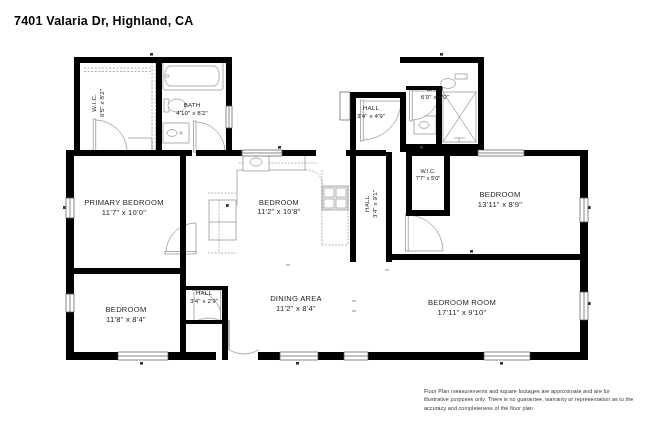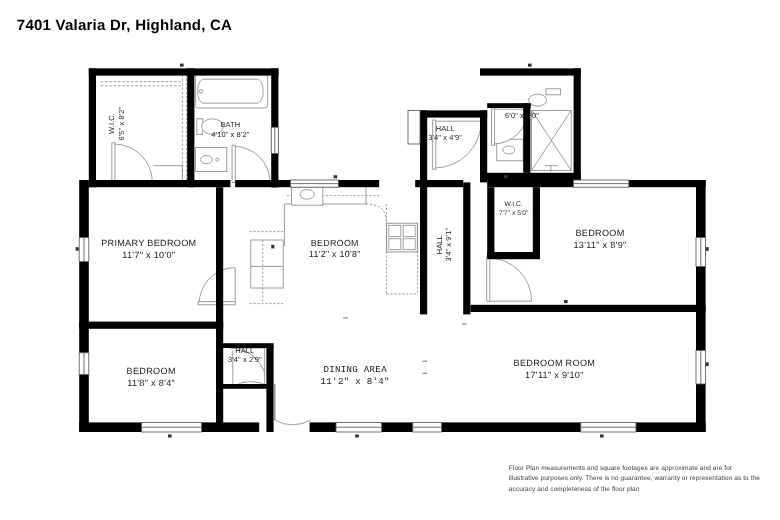--- a/index.html
+++ b/index.html
@@ -298,21 +298,21 @@
   <div class="rlabel sm" style="left:172px;top:289px;width:64px;">
     <span class="nm">HALL</span>
     <span class="dm">3'4" x 2'9"</span>
   </div>
 
   <div class="rlabel big" style="left:80px;top:305px;width:92px;">
     <span class="nm">BEDROOM</span>
     <span class="dm">11'8" x 8'4"</span>
   </div>
 
-  <div class="rlabel big" style="left:248px;top:305px;width:96px;font-family:Liberation Mono, monospace;">
+  <div class="rlabel big" style="left:248px;top:294px;width:96px;">
     <span class="nm">DINING AREA</span>
     <span class="dm">11'2" x 8'4"</span>
   </div>
 
   <div class="rlabel big" style="left:404px;top:298px;width:116px;">
     <span class="nm">BEDROOM ROOM</span>
     <span class="dm">17'11" x 9'10"</span>
   </div>
 
   <div id="disclaimer">Floor Plan measurements and square footages are approximate and are for illustrative purposes only. There is no guarantee, warranty or representation as to the accuracy and completeness of the floor plan</div>

